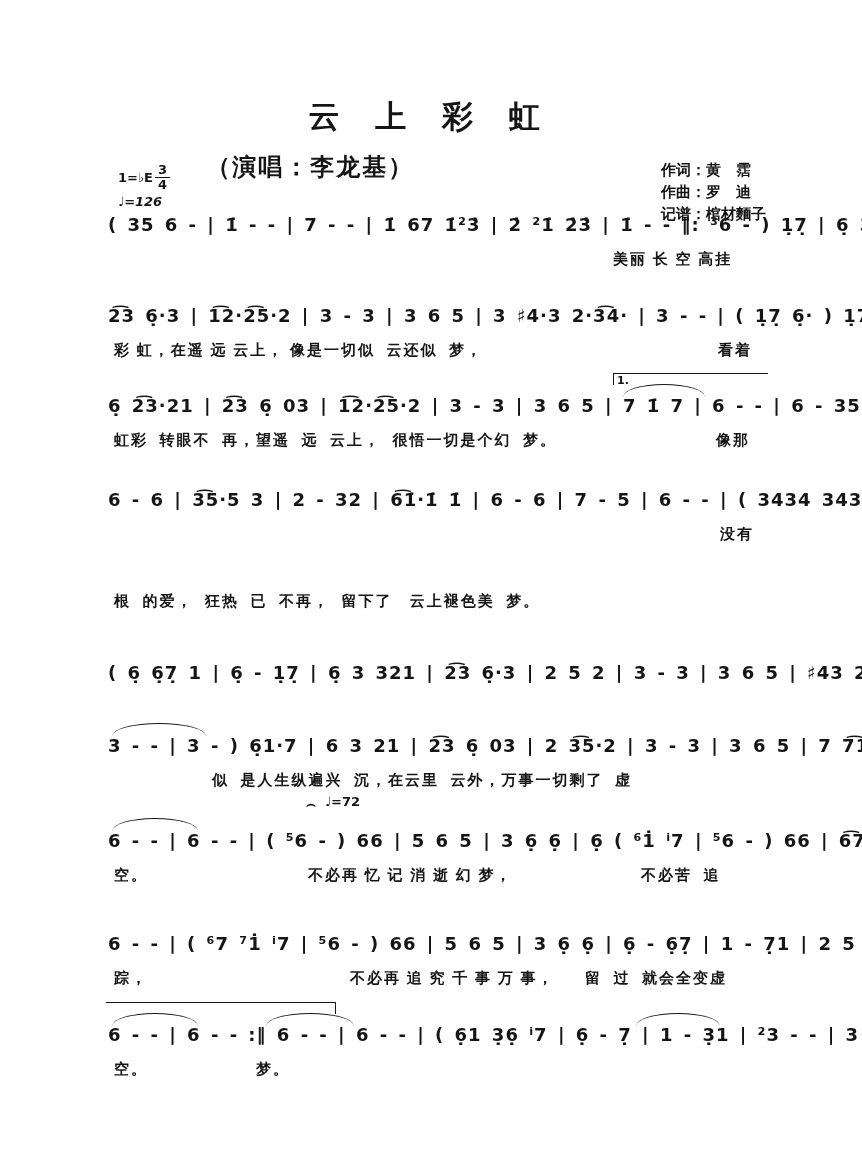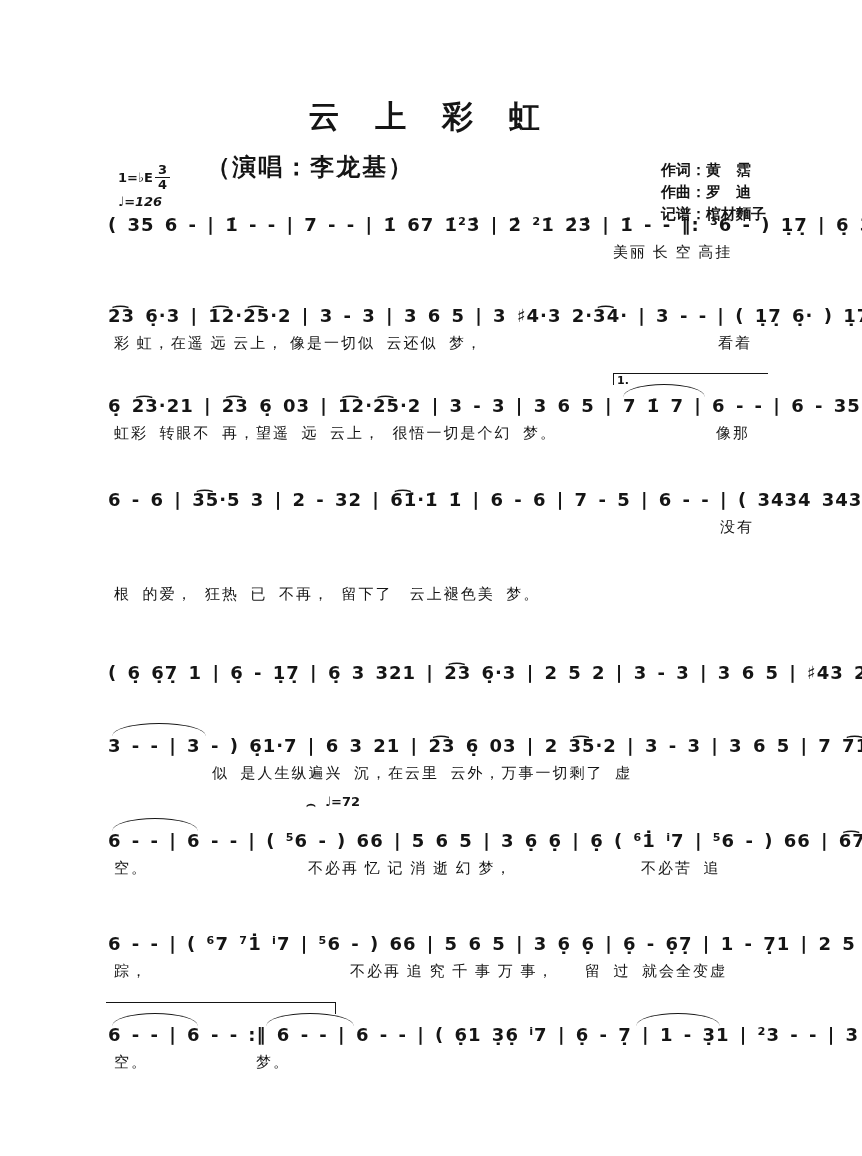--- a/index.html
+++ b/index.html
@@ -33,22 +33,22 @@
   .tempo1 { margin-top:3px;font-style:italic; }
 
   .system { position:absolute; left:108px; width:660px; }
   .notes {
     position:relative;
     font-family:"DejaVu Sans", sans-serif; font-weight:bold;
     font-size:18px; letter-spacing:1px; word-spacing:3px; white-space:pre;
     line-height:26px;
   }
   .lyr {
-    position:relative; height:22px; margin-top:5px;
-    font-size:15px; font-weight:normal; font-family:"Liberation Serif", serif;
+    position:relative; height:22px; margin-top:12px;
+    font-size:15px; font-weight:bold; font-family:"Liberation Serif", serif;
   }
   .lyr span { position:absolute; top:0; white-space:pre; letter-spacing:2px; }
 
   .slur {
     position:absolute; height:13px;
     border-top:1.6px solid #151515;
     border-radius:50% 50% 0 0 / 100% 100% 0 0;
   }
   .volta {
     position:absolute; top:-20px; height:12px;

